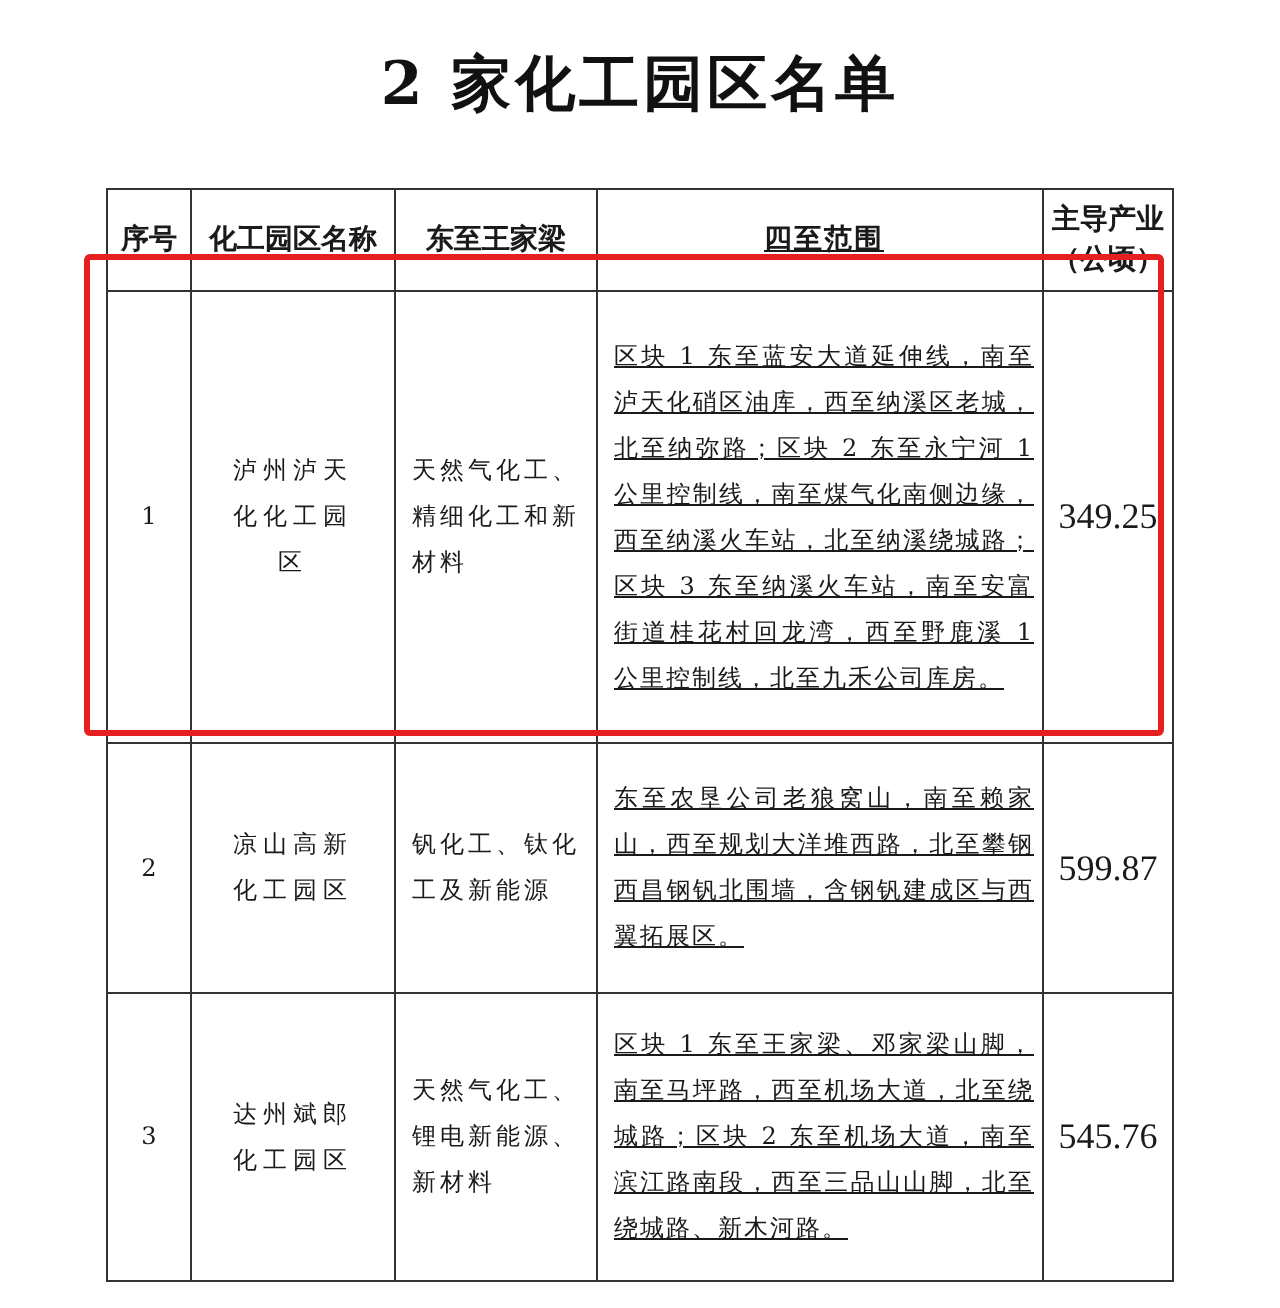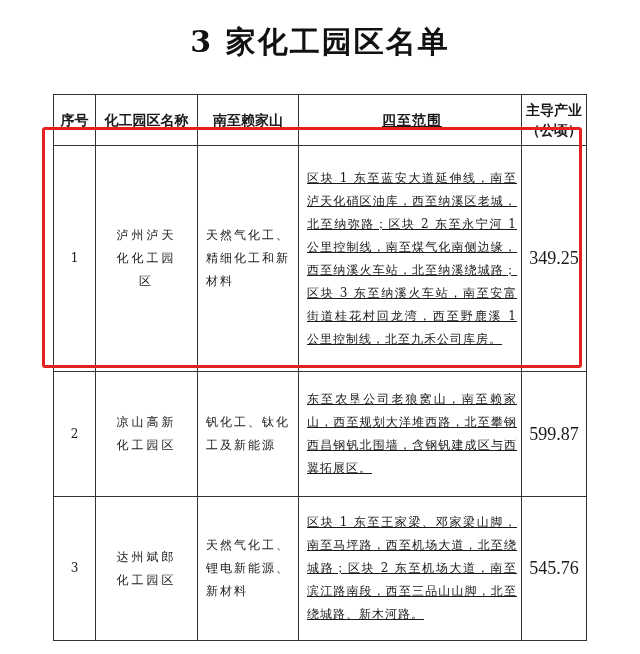--- a/index.html
+++ b/index.html
@@ -22,28 +22,28 @@
   .ind-text { letter-spacing:2px; }
   .r1 td { height:217px; }
   .r2 td { height:116px;margin-left:42px; }
   .r3 td { height:135px; }
   .highlight { position:absolute; left:42px; top:127px; width:534px; height:235px;
                border:3px solid #e62020; border-radius:3px; pointer-events:none; }
 </style>
 </head>
 <body>
 
-<div class="title">3 家化工园区名单</div>
+<div class="title">2 家化工园区名单</div>
 
 <table>
   <tbody>
       <tr>
     <th class="c-no">序号</th>
     <th class="c-name">化工园区名称</th>
-    <th class="c-ind" style="text-align:center;padding-left:0">南至赖家山</th>
+    <th class="c-ind" style="text-align:center;padding-left:0">东至王家梁</th>
     <th class="c-range" style="text-align:center">四至范围</th>
     <th class="c-area" style="font-family:'DejaVu Sans',sans-serif;font-size:14px">
       <div>主导产业</div>
       <div>（公顷）</div>
     </th>
   </tr>
   <tr class="r1">
     <td class="c-no">1</td>
     <td class="c-name">
           <div class="name-text" style="padding:0 14px">泸州泸天化化工园区</div>

